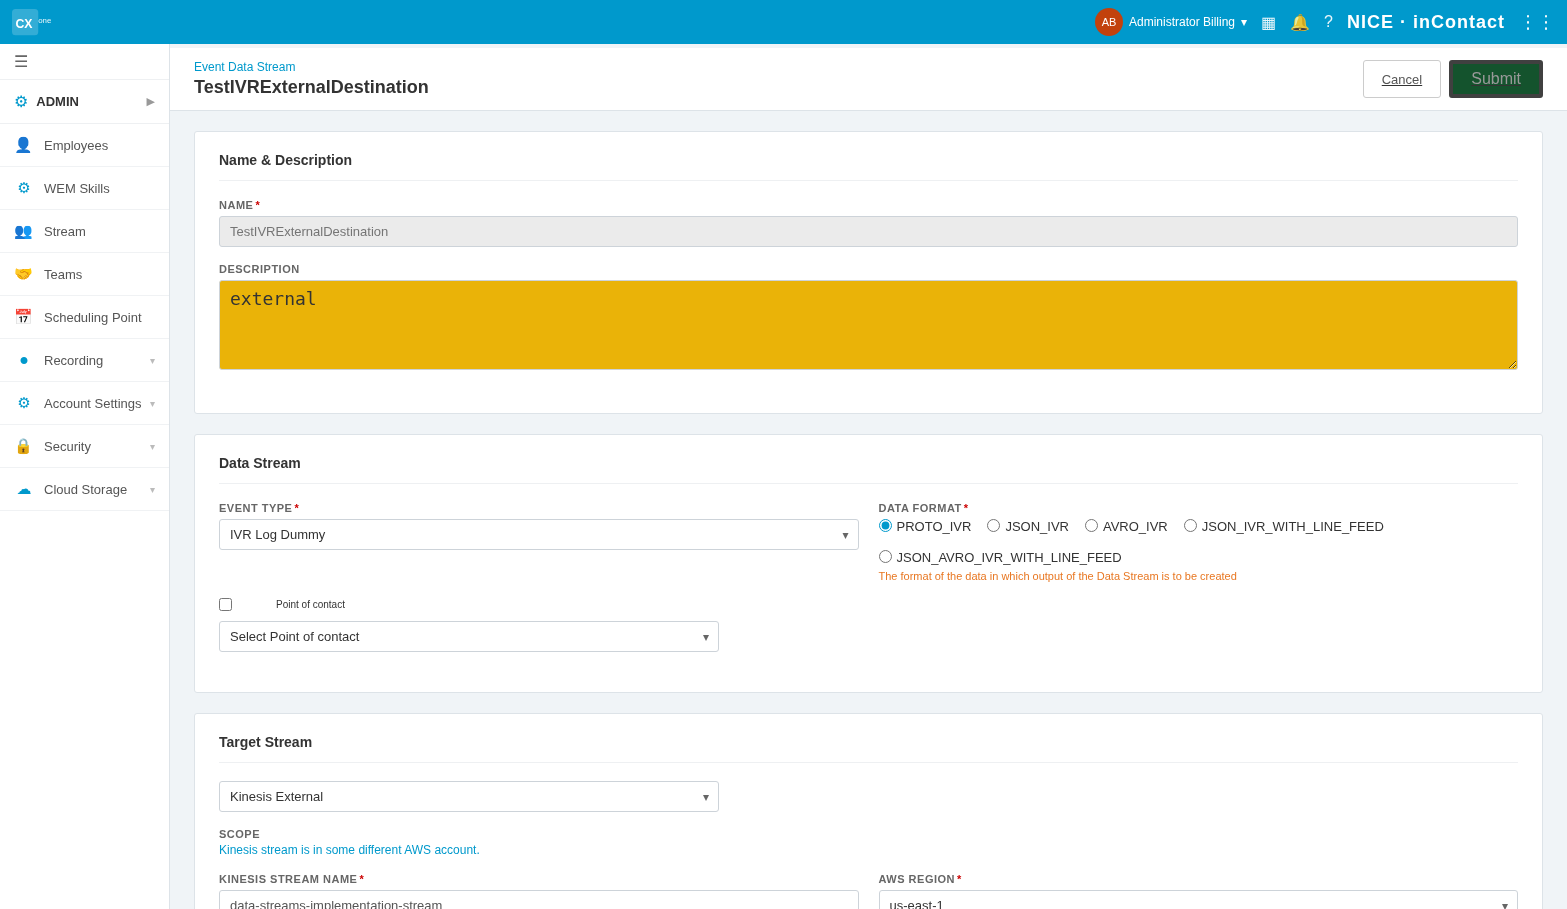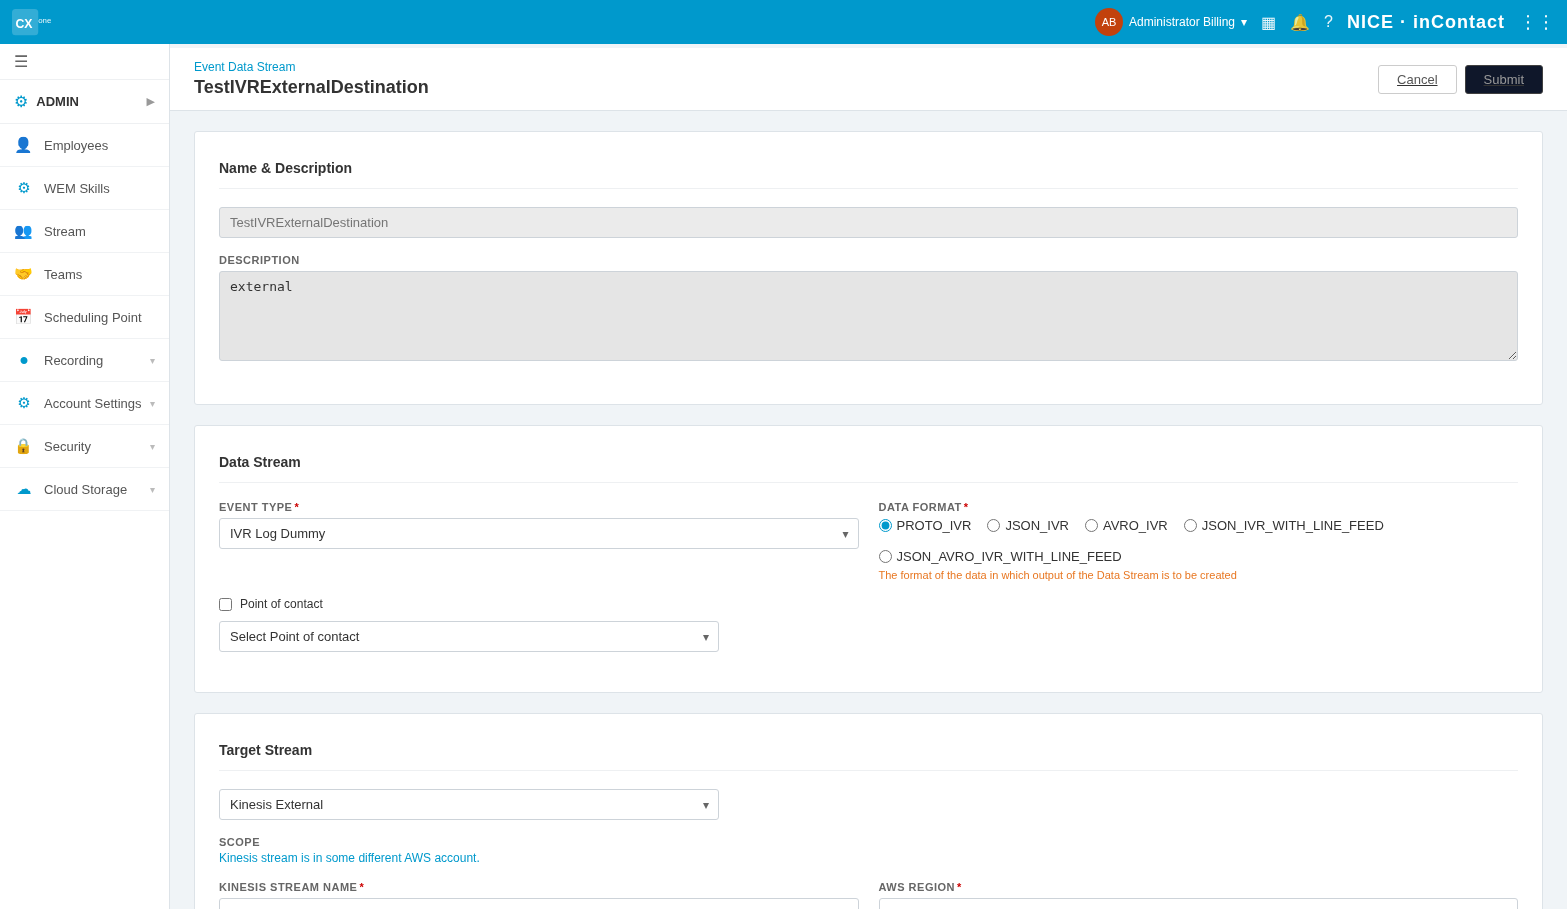--- a/index.html
+++ b/index.html
@@ -89,39 +89,39 @@
       padding: 6px 18px;
       border: 1px solid #ccc;
       background: #fff;
       color: #555;
       border-radius: 3px;
       cursor: pointer;
       font-size: 13px;
     }
     .btn-submit {
       padding: 6px 18px;
-      border: 1px solid #404040;
-      background: #0f172a;
+      border: 4px solid #404040;
+      background: #14532d;
       color: #999;
       border-radius: 3px;
       cursor: pointer;
-      font-size: 13px;
+      font-size: 16px;
     }
 
     
     .content-area {
       padding: 20px 24px;
     }
 
     .form-section {
       background: #fff;
       border: 1px solid #dde3e8;
       border-radius: 3px;
       margin-bottom: 20px;
-      padding: 12px 24px 24px;
+      padding: 4px 24px 24px;
     }
     .section-title {
       font-size: 14px;
       font-weight: 600;
       color: #333;
       padding: 16px 0 12px;
       border-bottom: 1px solid #eef0f2;
       margin-bottom: 18px;
     }
 
@@ -144,23 +144,23 @@
       font-size: 13px;
       color: #555;
       background: #fff;
       outline: none;
     }
     .form-textarea {
       width: 100%;
       padding: 7px 10px;
       border: 1px solid #cdd3d9;
       border-radius: 3px;
-      font-size: 13px;
+      font-size: 18px;
       color: #333;
-      background: #e5e5e5;
+      background: #eab308;
       min-height: 90px;
       resize: vertical;
       outline: none;
     }
     .form-select {
       width: 100%;
       padding: 7px 10px;
       border: 1px solid #cdd3d9;
       border-radius: 3px;
       font-size: 13px;
@@ -180,29 +180,29 @@
       transform: translateY(-50%);
       color: #666;
       font-size: 12px;
       pointer-events: none;
     }
 
     .two-col { display: grid; grid-template-columns: 1fr 1fr; gap: 20px; }
 
     
     .radio-group { display: flex; align-items: center; gap: 16px; flex-wrap: wrap; }
-    .radio-option { display: flex; align-items: center; gap: 5px; cursor: pointer; }
+    .radio-option { display: flex; align-items: flex-start; gap: 5px; cursor: pointer; }
     .radio-option input[type="radio"] { accent-color: #0099cc; cursor: pointer; }
     .radio-option label { font-size: 13px; color: #333; cursor: pointer; }
     .radio-hint { font-size: 11px; color: #e87722; margin-top: 5px; }
 
     
     .checkbox-option { display: flex; align-items: center; gap: 8px; margin-bottom: 10px; }
     .checkbox-option input[type="checkbox"] { accent-color: #0099cc; cursor: pointer; }
-    .checkbox-option label { font-size: 12px; color: #333; cursor: pointer; }
+    .checkbox-option label { font-size: 10px; color: #333; cursor: pointer; margin-left: 36px; }
 
     
     .scope-label { font-size: 11px; font-weight: 600; color: #666; text-transform: uppercase; letter-spacing: 0.5px; margin-bottom: 3px; }
     .scope-value { font-size: 12px; color: #0099cc; }
 
     
     .name-input-blurred { background: #e8e8e8; color: #aaa; }
   </style>
 </head>
 <body>
@@ -292,20 +292,23 @@
       <button class="btn-submit">Submit</button>
     </div>
   </div>
 
   <div class="content-area">
 
     <div class="form-section">
       <div class="section-title">Name &amp; Description</div>
 
       <div class="form-group">
+        <label class="form-label">
+          <span>NAME</span><span class="required">*</span>
+        </label>
         <input class="form-input name-input-blurred" type="text" value="" style="color: rgb(187, 187, 187); background: rgb(235, 235, 235);" placeholder="TestIVRExternalDestination">
       </div>
 
       <div class="form-group">
         <label class="form-label">DESCRIPTION</label>
         <textarea class="form-textarea" style="">external</textarea>
       </div>
     </div>
 
     <div class="form-section">

